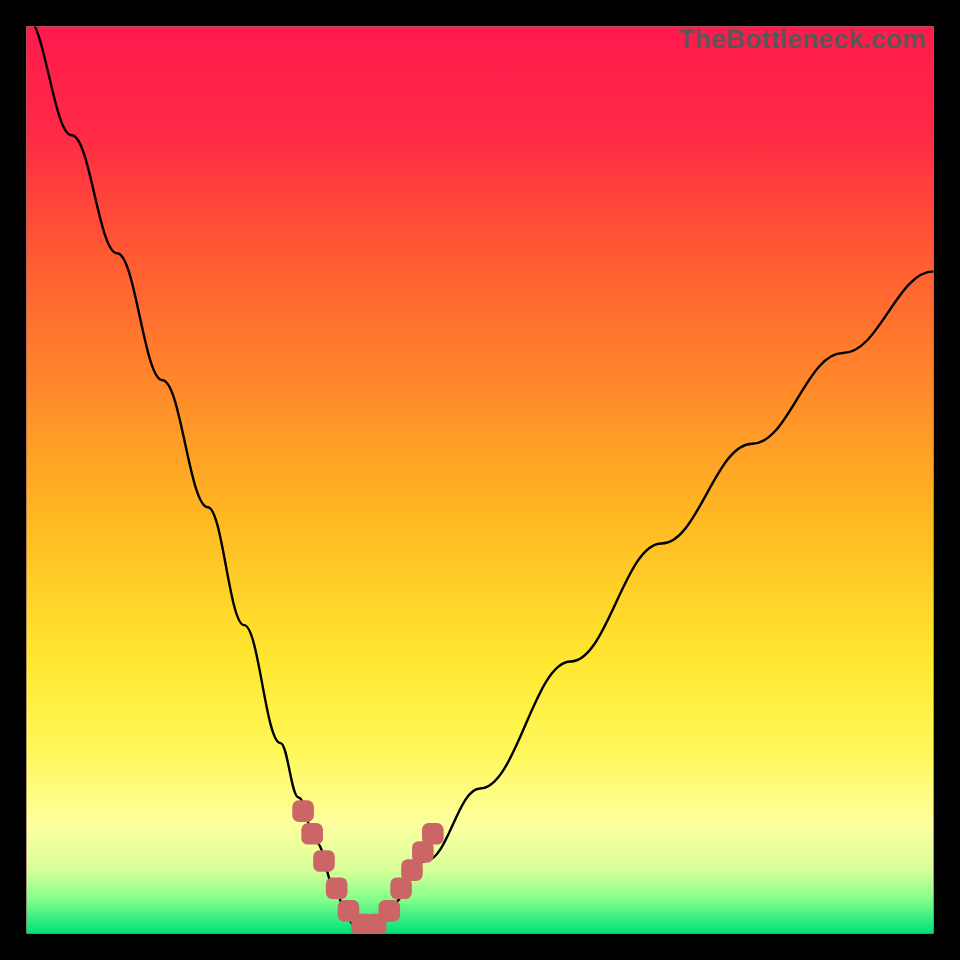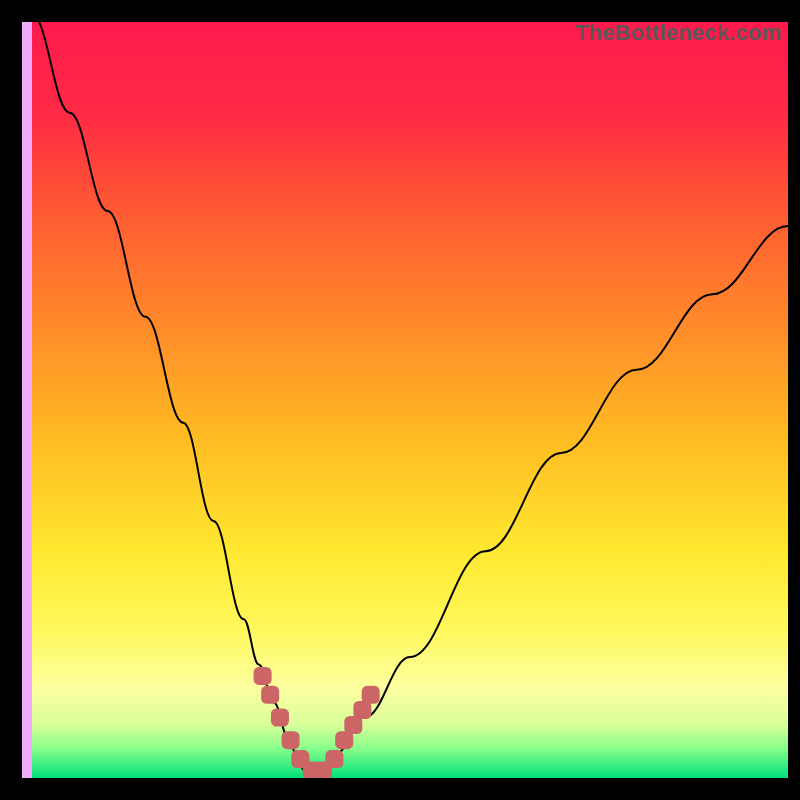--- a/index.html
+++ b/index.html
@@ -9,22 +9,21 @@
     height: 800px;
     background: #000;
     overflow: hidden;
   }
   .frame {
     position: absolute;
     left: 22px;
     top: 22px;
     width: 756px;
     height: 756px;
-    background: #f0abfc;
-    padding-left: 10px;
+    background: #fca5a5;
   }
   .watermark {
     position: absolute;
     top: -2px;
     right: 6px;
     font-family: Arial, Helvetica, sans-serif;
     font-size: 22px;
     font-weight: 600;
     color: #585858;
     letter-spacing: 0.2px;

